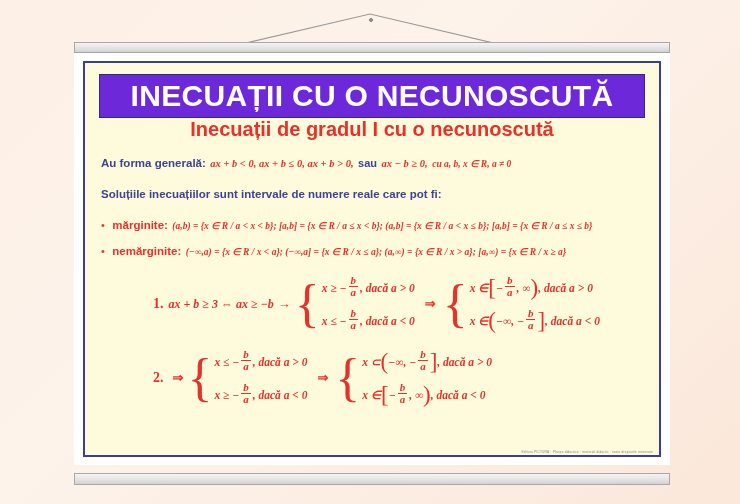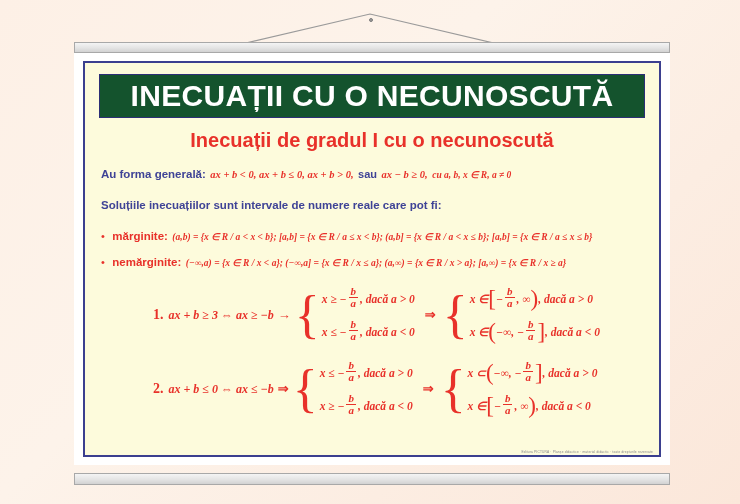--- a/index.html
+++ b/index.html
@@ -39,40 +39,39 @@
   .poster-inner {
     width: 100%; height: 100%;
     background: #fdfbdc;
     border: 2px solid #3b3f8f;
     padding: 9px 12px 6px 12px;
     position: relative;
   }
 
   
   .title-bar {
-    background: #14532d;
+    background: #6d28d9;
     border: 1px solid #2c2f76;
     height: 44px;
     display: flex; align-items: center; justify-content: center;
     margin: 2px 2px 0 2px;
   }
   .title-bar .title-text {
     color: #ffffff;
     font-size: 30px;
     font-weight: bold;
     letter-spacing: 0.3px;
     white-space: nowrap;
   }
 
   .subtitle {
     text-align: center;
     color: #e8312a;
     font-size: 20px;
     font-weight: bold;
-    margin-top: 11px;
   }
 
   
   .content { padding: 0 4px; margin-top: 12px; }
 
   .line { margin-bottom: 8px; white-space: nowrap; }
 
   .lbl {
     color: #3f4396;
     font-size: 11.5px;
@@ -301,21 +300,20 @@
               <span class="den">a</span>
             </span>
             <span class="big-br">]</span>
             <span>, dacă a &lt; 0</span>
           </div>
         </div>
       </div>
 
       <div class="case">
         <span class="case-num">2.</span>
-        <span class="case-eq">ax + b ≤ 0 ⇔ ax ≤ −b</span>
         <span class="arrow">⇒</span>
         <span class="brace">{</span>
         <div class="branches">
           <div class="branch">
             <span>x ≤ −</span>
             <span class="frac">
               <span class="num">b</span>
               <span class="den">a</span>
             </span>
             <span>, dacă a &gt; 0</span>

